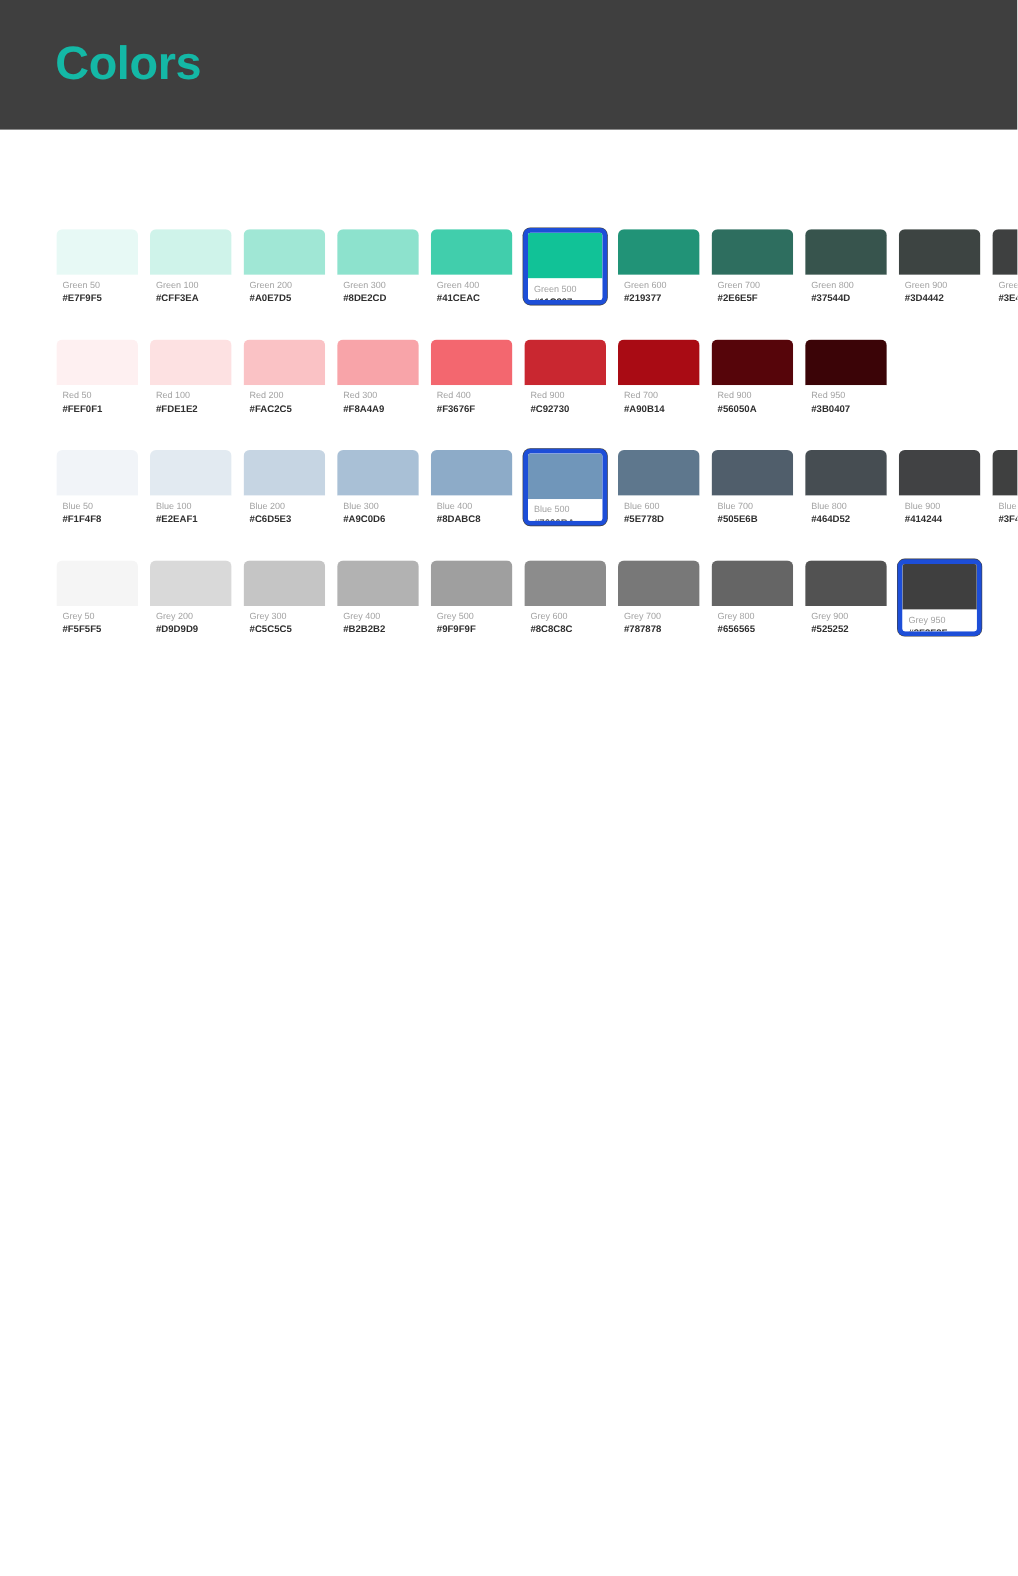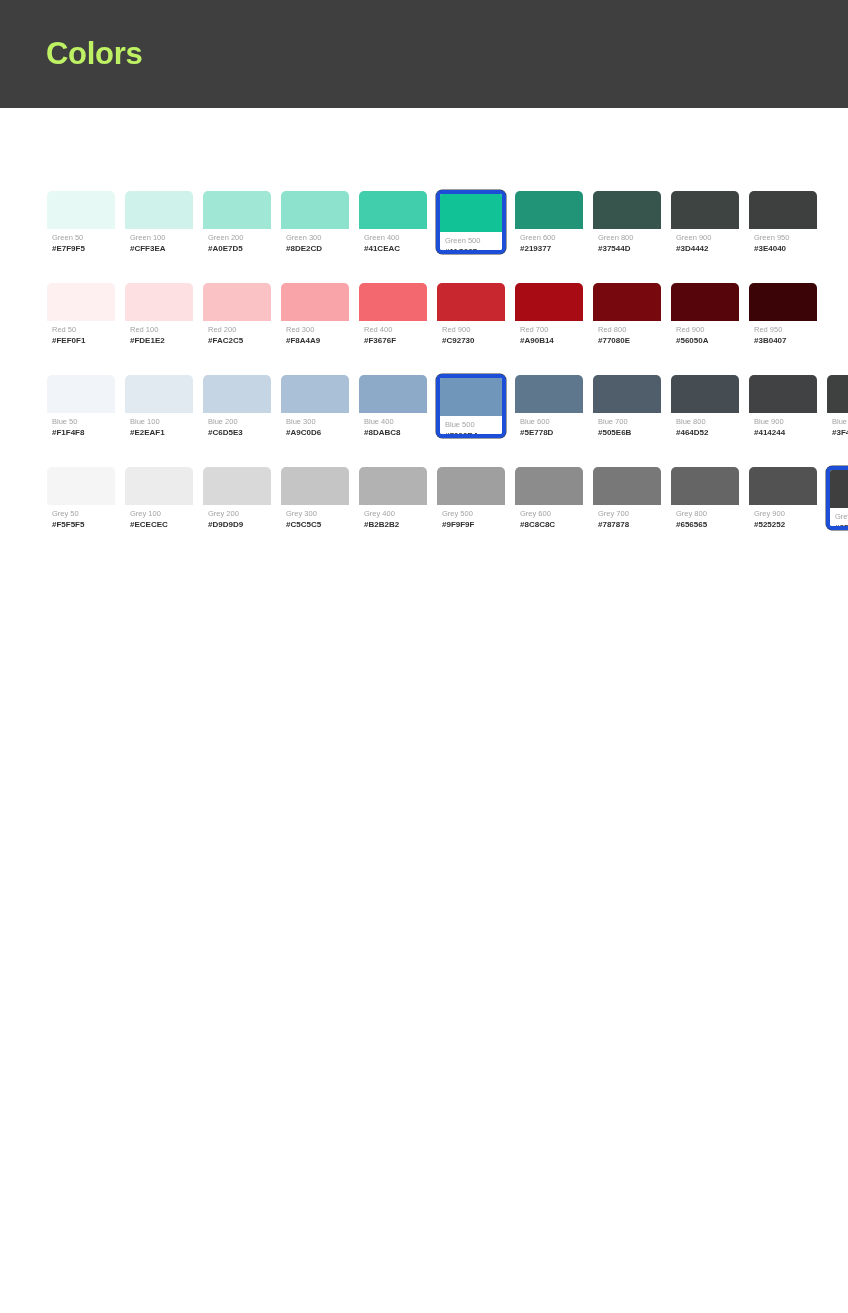--- a/index.html
+++ b/index.html
@@ -23,22 +23,22 @@
   .header {
     width: 848px;
     height: 108px;
     background: #3f3f3f;
     display: flex;
     align-items: center;
     padding: 0 0 0 46px;
   }
 
   .header-title {
-    color: #bef264;
-    font-size: 31px;
+    color: #14b8a6;
+    font-size: 39px;
     font-weight: bold;
     letter-spacing: -0.3px;
   }
 
   
   .palette {
     padding: 82px 46px 0 46px;
   }
 
   .swatch-row {
@@ -149,20 +149,27 @@
           </div>
         </div>
         <div class="swatch-card">
           <div class="swatch-chip" style="background: rgb(33, 147, 119);"></div>
           <div class="swatch-meta">
             <div class="swatch-name">Green 600</div>
             <div class="swatch-hex">#219377</div>
           </div>
         </div>
         <div class="swatch-card">
+          <div class="swatch-chip" style="background: rgb(46, 110, 95);"></div>
+          <div class="swatch-meta">
+            <div class="swatch-name">Green 700</div>
+            <div class="swatch-hex">#2E6E5F</div>
+          </div>
+        </div>
+        <div class="swatch-card">
           <div class="swatch-chip" style="background: rgb(55, 84, 77);"></div>
           <div class="swatch-meta">
             <div class="swatch-name">Green 800</div>
             <div class="swatch-hex">#37544D</div>
           </div>
         </div>
         <div class="swatch-card">
           <div class="swatch-chip" style="background: rgb(61, 68, 66);"></div>
           <div class="swatch-meta">
             <div class="swatch-name">Green 900</div>
@@ -221,27 +228,20 @@
           </div>
         </div>
         <div class="swatch-card">
           <div class="swatch-chip" style="background: rgb(169, 11, 20);"></div>
           <div class="swatch-meta">
             <div class="swatch-name">Red 700</div>
             <div class="swatch-hex">#A90B14</div>
           </div>
         </div>
         <div class="swatch-card">
-          <div class="swatch-chip" style="background: rgb(119, 8, 14);"></div>
-          <div class="swatch-meta">
-            <div class="swatch-name">Red 800</div>
-            <div class="swatch-hex">#77080E</div>
-          </div>
-        </div>
-        <div class="swatch-card">
           <div class="swatch-chip" style="background: rgb(86, 5, 10);"></div>
           <div class="swatch-meta">
             <div class="swatch-name">Red 900</div>
             <div class="swatch-hex">#56050A</div>
           </div>
         </div>
         <div class="swatch-card">
           <div class="swatch-chip" style="background: rgb(59, 4, 7);"></div>
           <div class="swatch-meta">
             <div class="swatch-name">Red 950</div>
@@ -330,27 +330,20 @@
       </div>
       <div class="swatch-row">
         <div class="swatch-card">
           <div class="swatch-chip" style="background: rgb(245, 245, 245);"></div>
           <div class="swatch-meta">
             <div class="swatch-name">Grey 50</div>
             <div class="swatch-hex">#F5F5F5</div>
           </div>
         </div>
         <div class="swatch-card">
-          <div class="swatch-chip" style="background: rgb(236, 236, 236);"></div>
-          <div class="swatch-meta">
-            <div class="swatch-name">Grey 100</div>
-            <div class="swatch-hex">#ECECEC</div>
-          </div>
-        </div>
-        <div class="swatch-card">
           <div class="swatch-chip" style="background: rgb(217, 217, 217);"></div>
           <div class="swatch-meta">
             <div class="swatch-name">Grey 200</div>
             <div class="swatch-hex">#D9D9D9</div>
           </div>
         </div>
         <div class="swatch-card">
           <div class="swatch-chip" style="background: rgb(197, 197, 197);"></div>
           <div class="swatch-meta">
             <div class="swatch-name">Grey 300</div>

